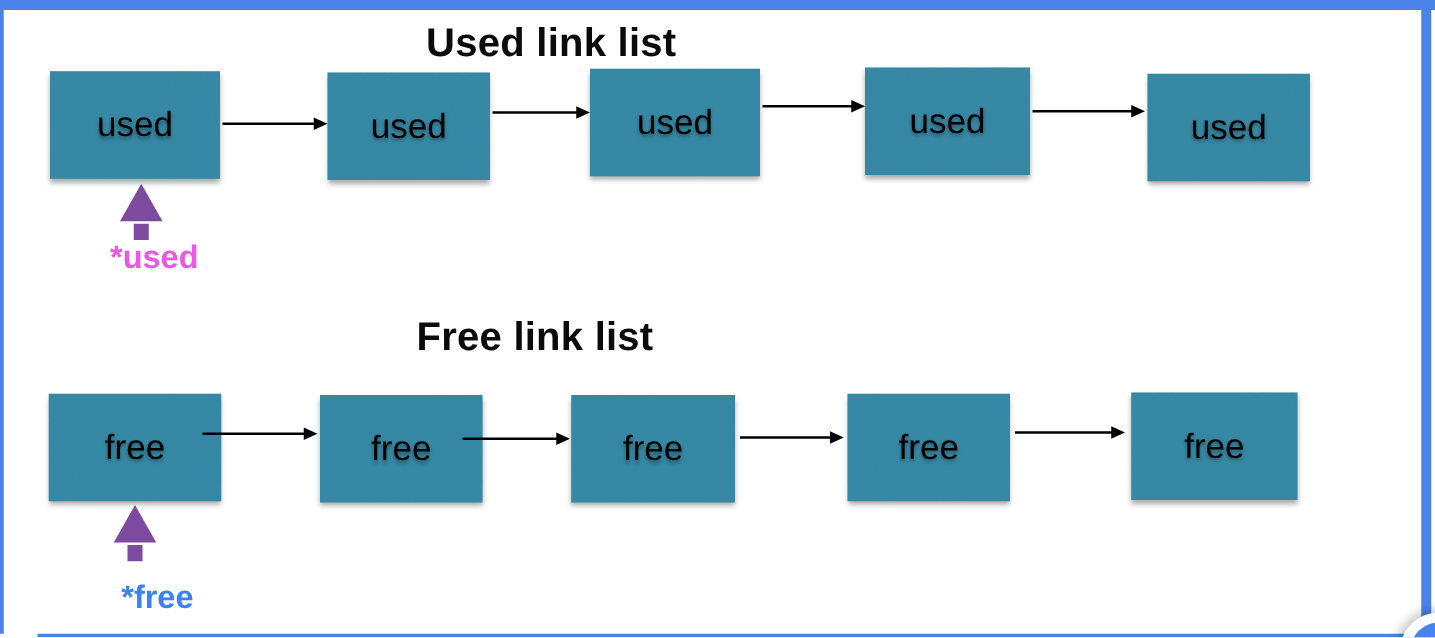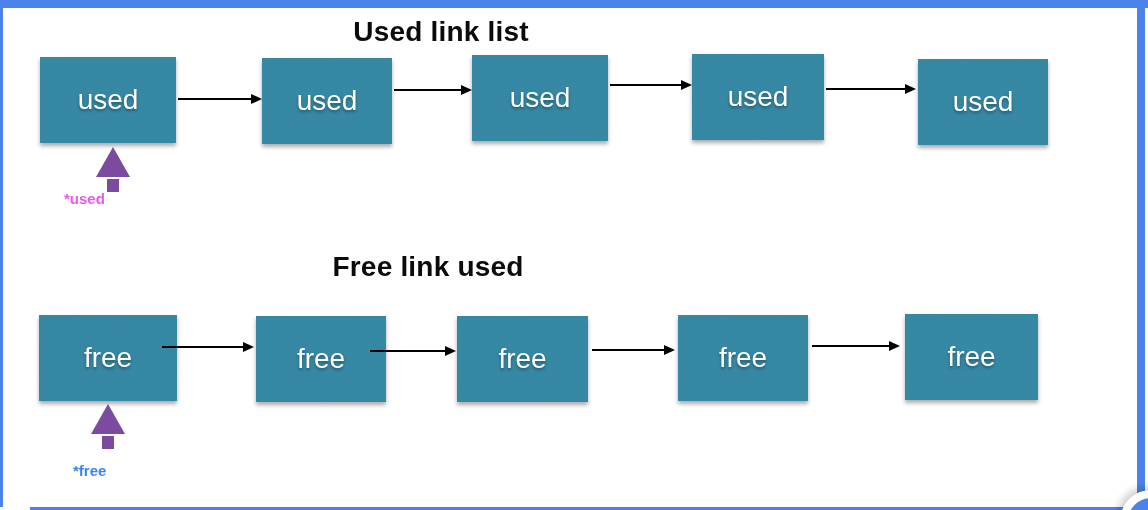--- a/index.html
+++ b/index.html
@@ -14,52 +14,52 @@
   .bottom-line{position:absolute;left:30px;top:507px;width:1118px;height:3px;background:#4c83ea;}
   .corner-button{
     position:absolute;left:1120px;top:490px;width:62px;height:62px;border-radius:50%;
     background:#ffffff;box-shadow:-3px -3px 8px rgba(0,0,0,0.20);z-index:5;
   }
   .corner-button .inner{
     position:absolute;left:8px;top:8px;width:46px;height:46px;border-radius:50%;background:#4c83ea;
   }
   
   .list-title{
-    position:absolute;width:300px;text-align:center;font-size:28px;font-weight:bold;
+    position:absolute;width:300px;text-align:center;font-size:32px;font-weight:bold;
     color:#0b0b0b;letter-spacing:0.2px;
   }
   #used-title{left:291px;top:16px;}
   #free-title{left:278px;top:251px;}
   
   .node{
     position:absolute;height:86px;background:#3389a8;
     box-shadow:0 3px 4px rgba(70,70,70,0.45);
     display:flex;align-items:center;justify-content:center;
   }
   .node .grain{position:absolute;left:0;top:0;width:100%;height:100%;pointer-events:none;}
   .node-label{
-    position:relative;color:#ffffff;font-size:28px;line-height:1;
+    position:relative;color:#000000;font-size:28px;line-height:1;
     text-shadow:0 2px 3px rgba(0,0,0,0.35);
   }
   
   .conn{position:absolute;height:10px;z-index:2;}
   .conn .shaft{position:absolute;left:0;right:9px;top:4.2px;height:1.6px;background:#000;}
   .conn .head{
     position:absolute;right:0;top:0;width:0;height:0;
     border-left:11px solid #000;border-top:5px solid transparent;border-bottom:5px solid transparent;
   }
   
   .up-head{
     position:absolute;width:0;height:0;
     border-left:17px solid transparent;border-right:17px solid transparent;
     border-bottom:30px solid #7c4ba0;
   }
   .up-stem{position:absolute;width:12px;height:13px;background:#7c4ba0;}
   
-  .ptr-label{position:absolute;font-size:15px;font-weight:bold;}
+  .ptr-label{position:absolute;font-size:26px;font-weight:bold;margin-left:24px;}
   #used-ptr-label{left:64px;top:190px;color:#ea58e4;}
   #free-ptr-label{left:73px;top:462px;color:#3b82f6;}
 </style>
 </head>
 <body>
 
 <svg width="0" height="0" style="position:absolute" aria-hidden="true">
   <defs>
     <filter id="grainF" x="0" y="0" width="100%" height="100%">
       <feTurbulence type="fractalNoise" baseFrequency="0.55" numOctaves="2" stitchTiles="stitch" result="t"></feTurbulence>
@@ -125,21 +125,21 @@
   </div>
   <div class="conn" style="left:826px;top:84px;width:90px;">
     <div class="shaft"></div>
       <div class="head"></div>
   </div>
 
   <div class="up-head" style="left:96px;top:147px;"></div>
   <div class="up-stem" style="left:107px;top:179px;"></div>
   <div class="ptr-label" id="used-ptr-label">*used</div>
 
-  <div class="list-title" id="free-title">Free link used</div>
+  <div class="list-title" id="free-title">Free link list</div>
 
   <div class="node" style="left:39px;top:315px;width:138px;">
     <svg class="grain">
         <rect width="100%" height="100%" filter="url(#grainF)"></rect>
       </svg>
     <span class="node-label">free</span>
   </div>
   <div class="node" style="left:256px;top:316px;width:130px;">
     <svg class="grain">
         <rect width="100%" height="100%" filter="url(#grainF)"></rect>

